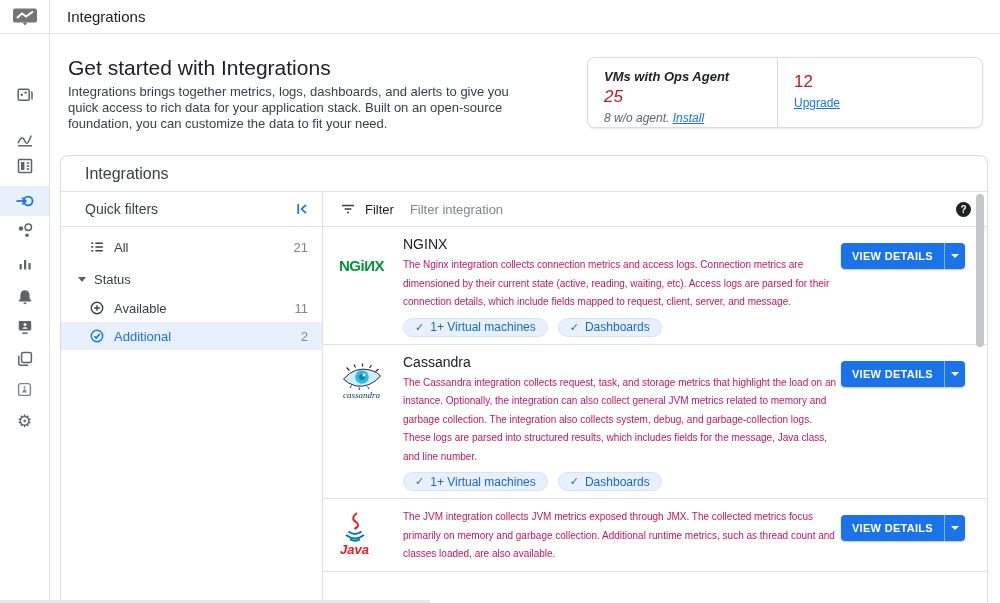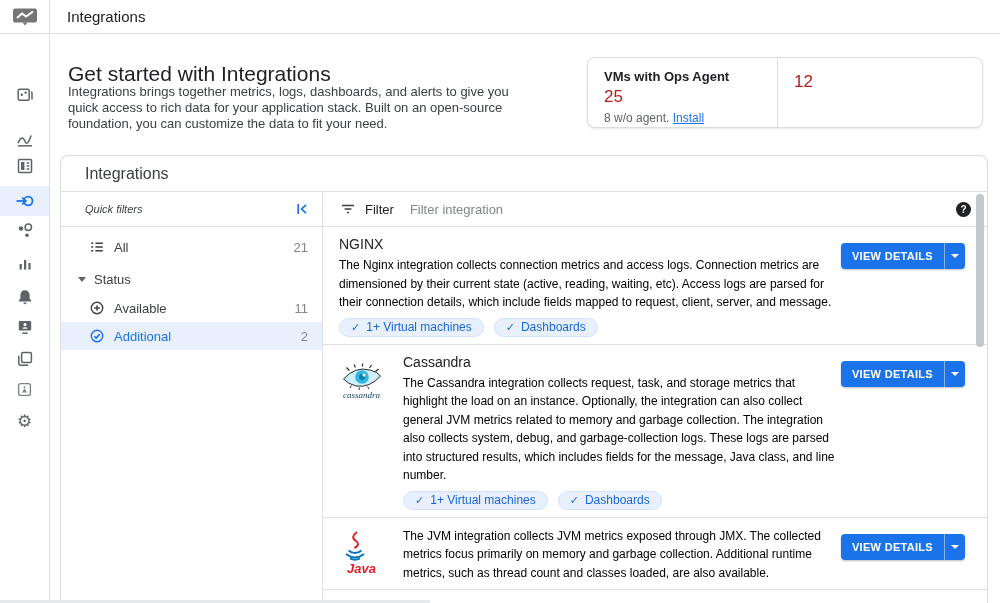--- a/index.html
+++ b/index.html
@@ -16,48 +16,48 @@
 
   
   .sidebar { position:absolute; left:0; top:34px; width:50px; height:569px;
     border-right:1px solid #e0e0e0; background:#fff; z-index:3; }
   .side-item { position:absolute; left:0; width:49px; height:30px;
     display:flex; align-items:center; justify-content:center; cursor:pointer; }
   .side-item.active { background:#e8f0fe; }
   .gear-glyph { font-family:"DejaVu Sans", sans-serif; font-size:17px; color:#5f6368; line-height:1; }
 
   
-  .intro-title { position:absolute; left:68px; top:62px; font-size:21px; font-weight:400; color:#202124; }
+  .intro-title { position:absolute; left:68px; top:56px; font-size:21px; font-weight:400; color:#202124; }
   .intro-desc  { position:absolute; left:68px; top:84px; width:468px; font-size:13px;
     line-height:16px; color:#3c4043; }
 
   
   .vm-card { position:absolute; left:587px; top:57px; width:396px; height:71px; background:#fff;
     border:1px solid #dadce0; border-radius:8px; box-shadow:0 1px 2px rgba(60,64,67,.12);
     display:flex; overflow:hidden; }
   .vm-col { padding:11px 0 0 16px; }
-  .vm-col1 { width:189px; }
+  .vm-col1 { width:189px;font-style:italic; }
   .vm-col2 { flex:1; border-left:1px solid #dadce0; }
   .vm-title { font-size:13px; font-weight:700; color:#202124; }
   .vm-count { font-size:17px; color:#b91c1c; margin-top:3px; }
   .vm-note  { font-size:12px; color:#5f6368; margin-top:4px; }
   .vm-link  { color:#1a73e8; text-decoration:underline; cursor:pointer; }
 
   
   .panel { position:absolute; left:60px; top:155px; width:928px; height:448px; background:#fff;
     border:1px solid #dadce0; border-bottom:none; border-radius:8px 8px 0 0; overflow:hidden; }
   .panel-title { height:36px; line-height:36px; padding-left:24px; font-size:16px; color:#3c4043;
     border-bottom:1px solid #e0e0e0; }
   .panel-body { display:flex; height:411px; }
 
   
   .qf-col { width:262px; flex:none; border-right:1px solid #e0e0e0; }
   .qf-header { height:35px; display:flex; align-items:center; padding:0 12px 0 24px;
     border-bottom:1px solid #e0e0e0; }
-  .qf-header-label { font-size:11px; font-weight:500; color:#3c4043;font-style:italic; }
+  .qf-header-label { font-size:14px; font-weight:500; color:#3c4043; }
   .collapse-btn { margin-left:auto; display:flex; cursor:pointer; }
   .qf-list { padding-top:6px; }
   .qf-row { display:flex; align-items:center; height:28px; padding:0 14px 0 28px; cursor:pointer; }
   .qf-row.selected { background:#e8f0fe; }
   .qf-row.selected .qf-label { color:#1a73e8; }
   .qf-icon { width:16px; height:16px; margin-right:9px; flex:none; display:flex; }
   .qf-label { font-size:13px; color:#3c4043; }
   .qf-count { margin-left:auto; font-size:13px; color:#80868b; }
   .qf-group { display:flex; align-items:center; height:30px; padding:0 14px 0 17px; margin-top:3px; cursor:pointer; }
   .tri-down { width:0; height:0; border-left:4.5px solid transparent; border-right:4.5px solid transparent;
@@ -71,24 +71,24 @@
   .filter-label { font-size:13px; font-weight:400; color:#202124; margin-left:9px; }
   .filter-placeholder { font-size:13px; color:#80868b; margin-left:16px; flex:1; }
   .help-icon { width:15px; height:15px; border-radius:50%; background:#202124; color:#fff;
     font-size:10px; font-weight:700; display:flex; align-items:center; justify-content:center; cursor:pointer; }
 
   .int-card { display:flex; padding:7px 22px 7px 16px; border-bottom:1px solid #e0e0e0; }
   .int-logo { width:64px; flex:none; display:flex; flex-direction:column; align-items:flex-start; }
   .nginx-wordmark { color:#009639; font-weight:800; font-size:15px; letter-spacing:-0.5px; margin-top:23px; }
   .cassandra-text { font-size:9px; font-style:italic; color:#16425b;
     font-family:"Liberation Serif", serif; margin-left:4px; margin-top:-2px; }
-  .java-text { color:#e11e22; font-size:13px; font-weight:700; font-style:italic; margin-left:8px; }
+  .java-text { color:#e11e22; font-size:13px; font-weight:700; font-style:italic; margin-left:1px; }
   .int-content { width:500px; padding-top:2px; }
   .int-name { font-size:14px; line-height:17px; color:#202124; margin-bottom:3px; }
-  .int-desc { font-size:12px; line-height:18.5px; color:#000000; }
+  .int-desc { font-size:10px; line-height:18.5px; color:#be185d; }
   .badge-row { display:flex; gap:10px; margin-top:6px; }
   .badge { display:flex; align-items:center; height:19px; padding:0 11px; background:#e8f0fe;
     border:1px solid #d2e3fc; border-radius:10px; font-size:12px; color:#1967d2; }
   .badge-check { font-family:"DejaVu Sans", sans-serif; margin-right:6px; font-size:11px; }
   .int-action { margin-left:auto; padding-top:9px; }
   .split-btn { display:flex; box-shadow:0 1px 2px rgba(0,0,0,.25); border-radius:4px; cursor:pointer; }
   .btn-main { background:#1a73e8; color:#fff; font-size:11px; font-weight:700; letter-spacing:.3px;
     padding:7px 11px; border-radius:4px 0 0 4px; white-space:nowrap; }
   .btn-caret { background:#1a73e8; width:21px; border-radius:0 4px 4px 0;
     border-left:1px solid rgba(255,255,255,.45); display:flex; align-items:center; justify-content:center; }
@@ -197,20 +197,23 @@
     <div class="vm-col vm-col1">
       <div class="vm-title">VMs with Ops Agent</div>
       <div class="vm-count">25</div>
       <div class="vm-note">
         <span>8 w/o agent.</span>
         <span class="vm-link">Install</span>
       </div>
     </div>
     <div class="vm-col vm-col2">
       <div class="vm-count">12</div>
+      <div class="vm-note">
+        <span class="vm-link">Upgrade</span>
+      </div>
     </div>
   </div>
 
   <div class="panel">
     <div class="panel-title">Integrations</div>
     <div class="panel-body">
 
       <div class="qf-col">
         <div class="qf-header">
           <span class="qf-header-label">Quick filters</span>
@@ -263,20 +266,23 @@
         <div class="filter-bar">
           <svg width="16" height="16" viewBox="0 0 16 16" stroke="#3c4043" stroke-width="1.7">
             <path d="M2 4.5 h12 M4.6 8 h6.8 M7 11.5 h2"></path>
           </svg>
           <span class="filter-label">Filter</span>
           <span class="filter-placeholder">Filter integration</span>
           <span class="help-icon">?</span>
         </div>
 
         <div class="int-card">
+          <div class="int-logo">
+            <span class="nginx-wordmark">NGiИX</span>
+          </div>
           <div class="int-content">
             <div class="int-name">NGINX</div>
             <div class="int-desc">The Nginx integration collects connection metrics and access logs. Connection metrics are dimensioned by their current state (active, reading, waiting, etc). Access logs are parsed for their connection details, which include fields mapped to request, client, server, and message.</div>
             <div class="badge-row">
               <span class="badge">
                   <span class="badge-check">✓</span>
                   <span>1+ Virtual machines</span>
                 </span>
               <span class="badge">
                   <span class="badge-check">✓</span>

